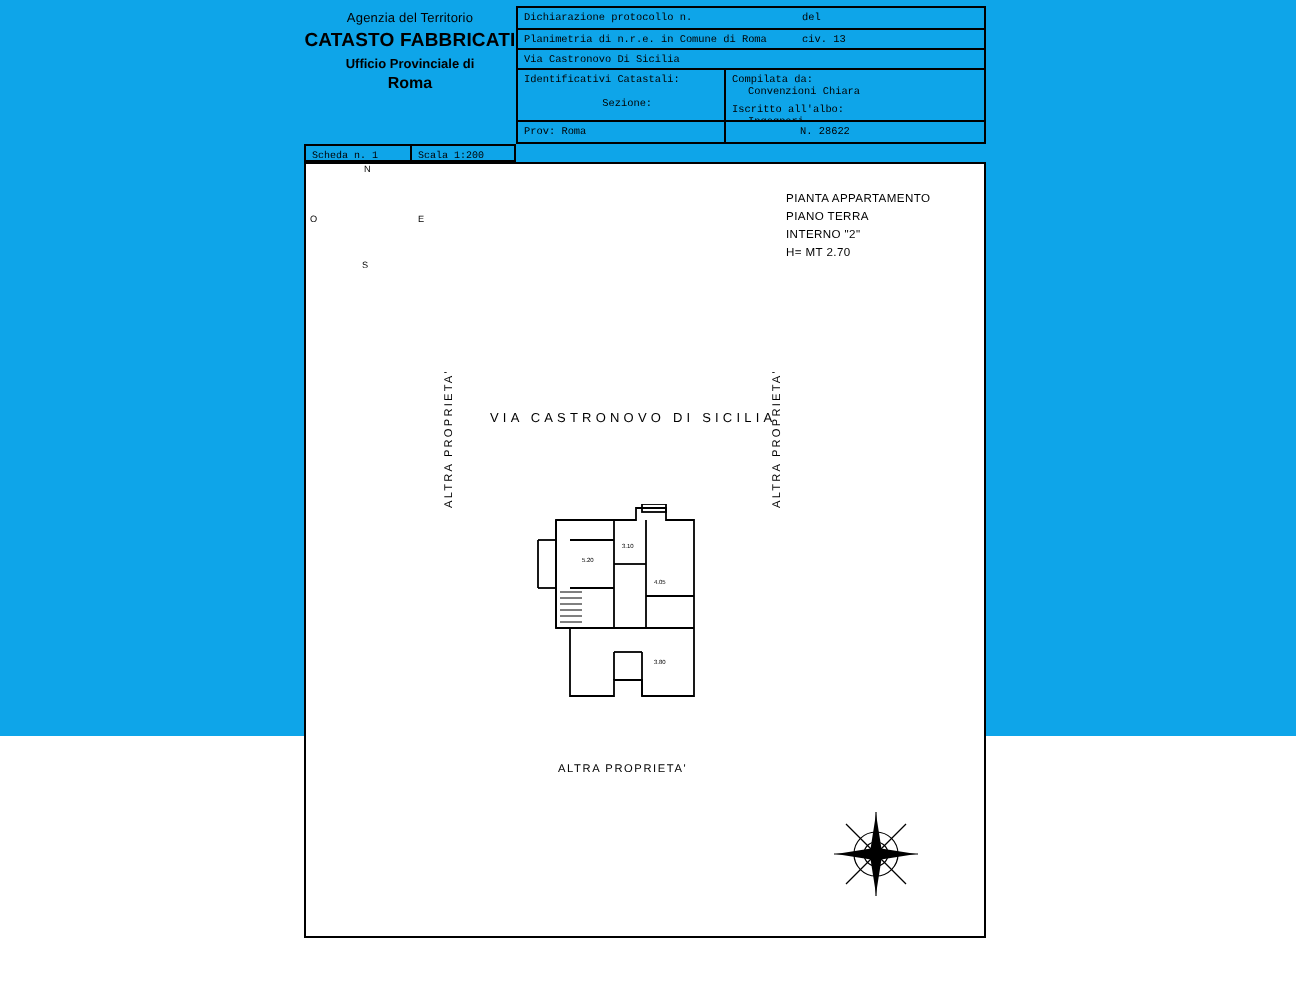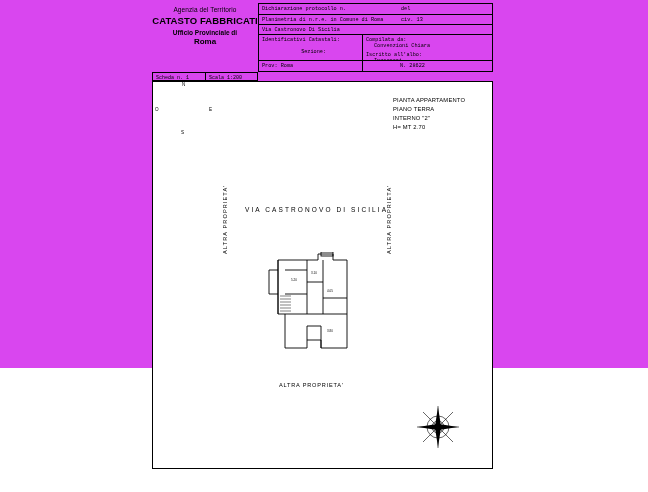--- a/index.html
+++ b/index.html
@@ -14,21 +14,21 @@
     color: #000000;
     overflow: hidden;
     position: relative;
   }
 
   .page {
     position: absolute;
     left: 0; top: 0;
     width: 648px;
     height: 368px;
-    background: #d946ef;
+    background: #0ea5e9;
   }
 
   
   .agency-block {
     position: absolute;
     left: 152px;
     top: 6px;
     width: 106px;
     text-align: center;
     line-height: 1.25;

